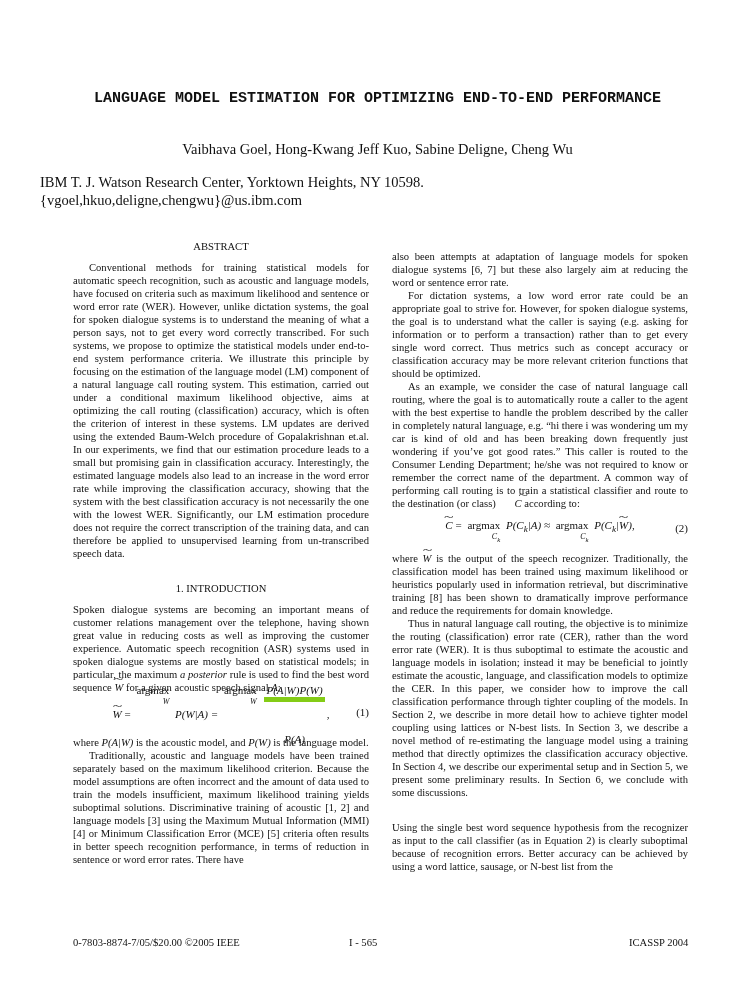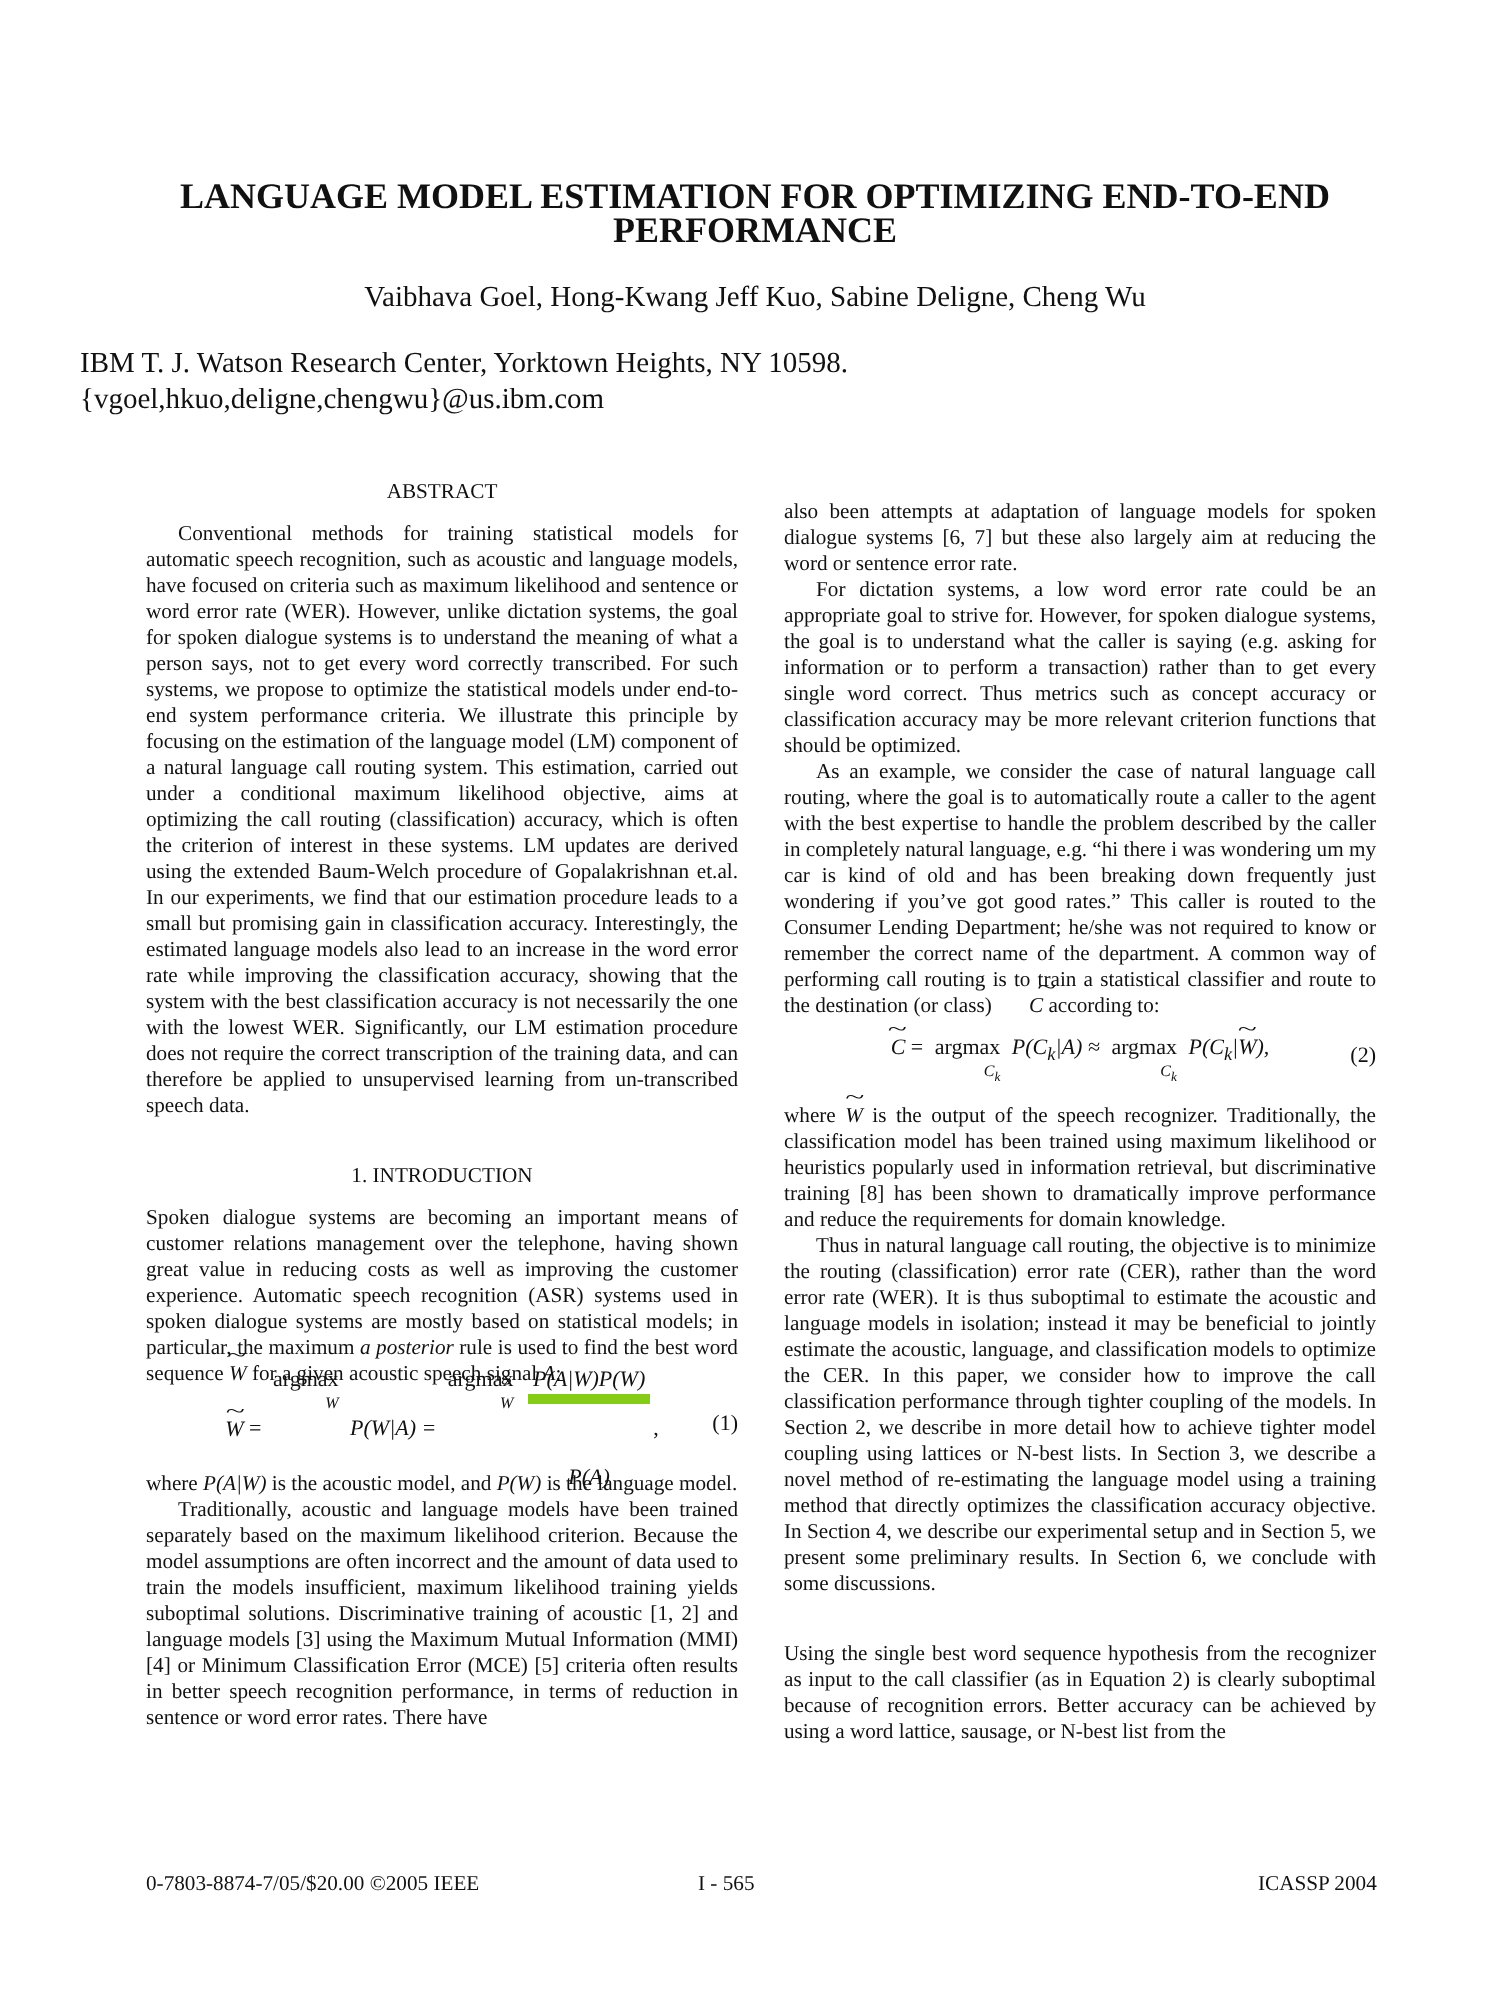--- a/index.html
+++ b/index.html
@@ -2,22 +2,23 @@
 <html><head>
 <meta charset="utf-8">
 <style>
   html, body { margin: 0; padding: 0; background: #ffffff; }
   body {
     width: 755px; height: 1000px; position: relative; overflow: hidden;
     font-family: "Liberation Serif", "DejaVu Serif", serif; color: #111;
   }
   .title {
     position: absolute; left: 40px; width: 675px; top: 90px;
-    text-align: center; font-weight: bold; font-size: 18px; line-height: 17px;
+    text-align: center; font-weight: bold; font-size: 15px; line-height: 17px;
     letter-spacing: 0px;
+    font-family: Liberation Mono, monospace;
   }
   .authors {
     position: absolute; left: 40px; width: 675px; top: 140px;
     text-align: center; font-size: 14.5px; line-height: 18px;
   }
   .affil {
     position: absolute; left: 40px; width: 675px; top: 174px;
     text-align: left; font-size: 14.5px; line-height: 17.5px;
   }
   .col {

